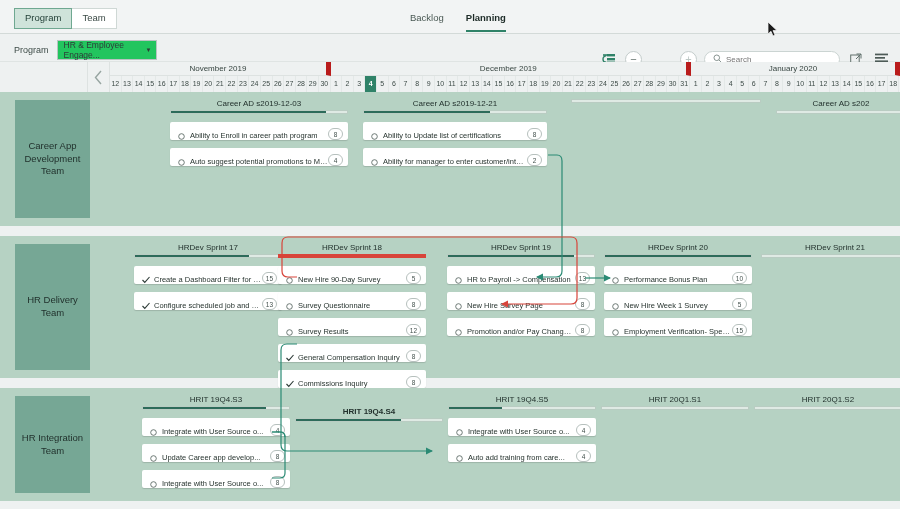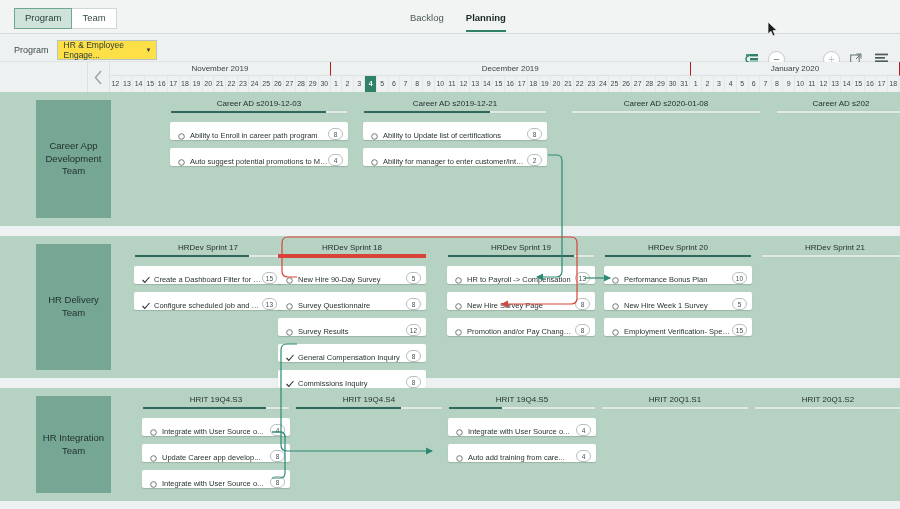--- a/index.html
+++ b/index.html
@@ -33,21 +33,21 @@
   .cursor { position:absolute; left:768px; top:22px; width:11px; height:15px; pointer-events:none; }
 
   
   .toolbar {
     position:absolute; left:0; top:34px; width:900px; height:28px;
     background:#eef1f1; border-bottom:1px solid #dfe4e3;
   }
   .progsel { position:absolute; left:14px; top:6px; display:flex; align-items:center; gap:8px; }
   .progsel .lbl { font-size:9px; color:#3e4c48; }
   .selbox {
-    width:100px; height:20px; border:1px solid #b9c4c1; background:#fde047;
+    width:100px; height:20px; border:1px solid #b9c4c1; background:#22c55e;
     font-size:8.5px; color:#2d3b38; display:flex; align-items:center;
     justify-content:space-between; padding:0 4px 0 6px; cursor:pointer;
   }
   .rtools { position:absolute; right:10px; top:4px; display:flex; align-items:center; gap:7px; }
   .iconbtn { width:18px; height:18px; display:flex; align-items:center; justify-content:center; cursor:pointer; }
   .zoomcircle {
     width:17px; height:17px; border-radius:50%; border:1px solid #c3cccb;
     background:#fff; display:flex; align-items:center; justify-content:center;
     font-size:11px; color:#6a7874; cursor:pointer; line-height:1;
   }
@@ -64,32 +64,32 @@
 
   
   .thead { position:absolute; left:0; top:62px; width:900px; height:30px; background:#eef1f1; }
   .thead-left { position:absolute; left:0; top:0; width:88px; height:30px; background:#eef1f1; border-right:1px solid #dde2e1;}
   .collapse {
     position:absolute; left:88px; top:0; width:22px; height:30px;
     display:flex; align-items:center; justify-content:center; cursor:pointer;
     border-right:1px solid #dde2e1; color:#8d9b97;
   }
   .months { position:absolute; left:110px; top:0; right:0; height:14px; display:flex; }
-  .month { border-right:1px solid #b91c1c; border-bottom:1px solid #dde2e1; font-size:8px;
+  .month { border-right:5px solid #b91c1c; border-bottom:1px solid #dde2e1; font-size:8px;
            color:#35433f; text-align:center; line-height:14px; background:#eef1f1; }
   .days { position:absolute; left:110px; top:14px; right:0; height:16px; display:flex; }
   .day { font-size:7px; color:#3c4a46; text-align:center; line-height:16px;
          border-right:1px solid #e3e8e7; background:#eef1f1; }
   .day.today { background:#2f8268; color:#fff; font-weight:bold; }
 
   
   .board { position:absolute; left:0; top:92px; width:900px; height:417px; background:#eef1f1; overflow:hidden; }
   .lane { position:absolute; left:0; width:900px; background:#b6d2c3; }
   .lane-label {
-    position:absolute; left:36px; top:8px; width:75px; background:#76a795;
+    position:absolute; left:15px; top:8px; width:75px; background:#76a795;
     display:flex; align-items:center; justify-content:center; text-align:center;
     color:#1f2e2a; font-size:9.5px; line-height:1.35; padding:4px;
   }
   .lane-body { position:absolute; left:110px; top:0; right:0; bottom:0; }
 
   .sprint { position:absolute; }
   .sprint-title { font-size:8px; color:#22312d; text-align:center; line-height:11px; white-space:nowrap; overflow:hidden; }
   .bar { position:relative; height:4px; background:#dfeae4; border:1px solid #b9ccc2; margin-top:1px; }
   .bar .fill { position:absolute; left:0; top:0; bottom:0; background:#2d6b5a; }
   .bar.hot { background:#d8443a; border-color:#d8443a; }
@@ -143,20 +143,29 @@
           <path d="M1,6 a3.2,3.2 0 0 1 3.2,-3.2" stroke="#2f8268" stroke-width="1.4" fill="none"></path>
           <path d="M1,6 a3.2,3.2 0 0 0 3.2,3.2" stroke="#2f8268" stroke-width="1.4" fill="none"></path>
           <rect x="5" y="1" width="8" height="2.4" fill="#2f8268"></rect>
           <rect x="5" y="5" width="8" height="2.4" fill="#2f8268"></rect>
           <rect x="5" y="8.6" width="8" height="2.4" fill="#2f8268"></rect>
         </svg>
       </div>
       <div class="zoomcircle">−</div>
       <div class="zoomval">100%</div>
       <div class="zoomcircle plus">+</div>
+      <div class="searchbox">
+        <span>
+          <svg width="9" height="9" viewBox="0 0 10 10">
+            <circle cx="4.2" cy="4.2" r="3.1" stroke="#7b8885" stroke-width="1" fill="none"></circle>
+            <line x1="6.5" y1="6.5" x2="9.2" y2="9.2" stroke="#7b8885" stroke-width="1"></line>
+          </svg>
+        </span>
+        <input placeholder="Search" style="">
+      </div>
       <div class="iconbtn">
         <svg width="12" height="12" viewBox="0 0 12 12">
           <rect x="0.7" y="2" width="8.5" height="8.5" stroke="#61706c" stroke-width="1" fill="none"></rect>
           <path d="M6.5,1 h4.5 v4.5" stroke="#61706c" stroke-width="1" fill="none"></path>
           <line x1="6" y1="6" x2="11" y2="1" stroke="#61706c" stroke-width="1"></line>
         </svg>
       </div>
       <div class="iconbtn">
         <svg width="13" height="12" viewBox="0 0 13 12">
           <rect x="0" y="0.6" width="13" height="1.7" fill="#4d5b57"></rect>
@@ -298,21 +307,20 @@
               <span class="mark">
                 <svg width="7" height="7" viewBox="0 0 7 7">
                   <circle cx="3.5" cy="3.5" r="2.8" stroke="#5d6b67" stroke-width="0.9" fill="none"></circle>
                 </svg>
               </span>
               <span class="ctext">Ability for manager to enter customer/internal r...</span>
               <span class="pts">2</span>
             </div>
           </div>
           <div class="sprint" style="left: 461px; width: 190px; top: 6px;">
-            <div class="sprint-title">Career AD s2020-01-08</div>
             <div class="bar">
               <div class="fill" style="width: 0%;"></div>
             </div>
           </div>
           <div class="sprint" style="left: 666px; width: 130px; top: 6px;">
             <div class="sprint-title">Career AD s202</div>
             <div class="bar">
               <div class="fill" style="width: 0%;"></div>
             </div>
           </div>
@@ -497,21 +505,21 @@
             <div class="card">
               <span class="mark">
                 <svg width="7" height="7" viewBox="0 0 7 7">
                   <circle cx="3.5" cy="3.5" r="2.8" stroke="#5d6b67" stroke-width="0.9" fill="none"></circle>
                 </svg>
               </span>
               <span class="ctext">Integrate with User Source o...</span>
               <span class="pts">8</span>
             </div>
           </div>
-          <div class="sprint" style="left: 185px; width: 148px; top: 6px;">
+          <div class="sprint" style="left: 185px; width: 148px; top: 18px; font-weight: bold;">
             <div class="sprint-title">HRIT 19Q4.S4</div>
             <div class="bar">
               <div class="fill" style="width: 72%;"></div>
             </div>
           </div>
           <div class="sprint" style="left: 338px; width: 148px; top: 6px;">
             <div class="sprint-title">HRIT 19Q4.S5</div>
             <div class="bar">
               <div class="fill" style="width: 36%;"></div>
             </div>

